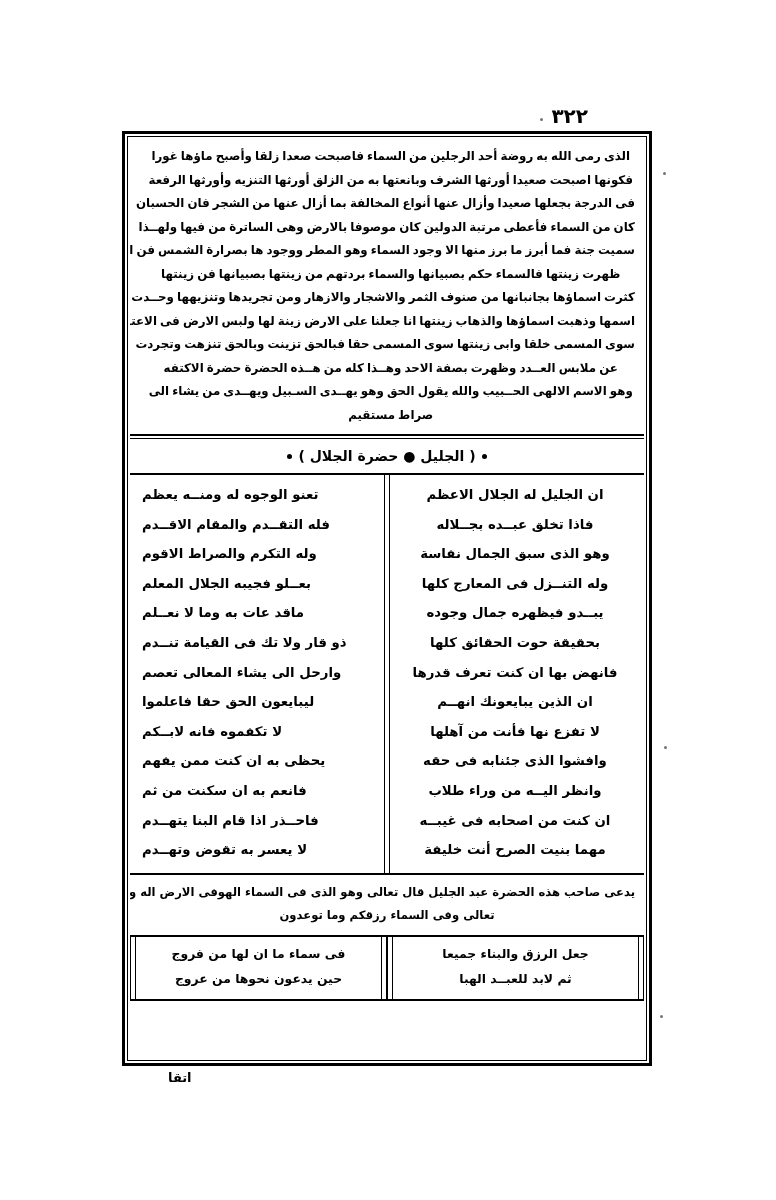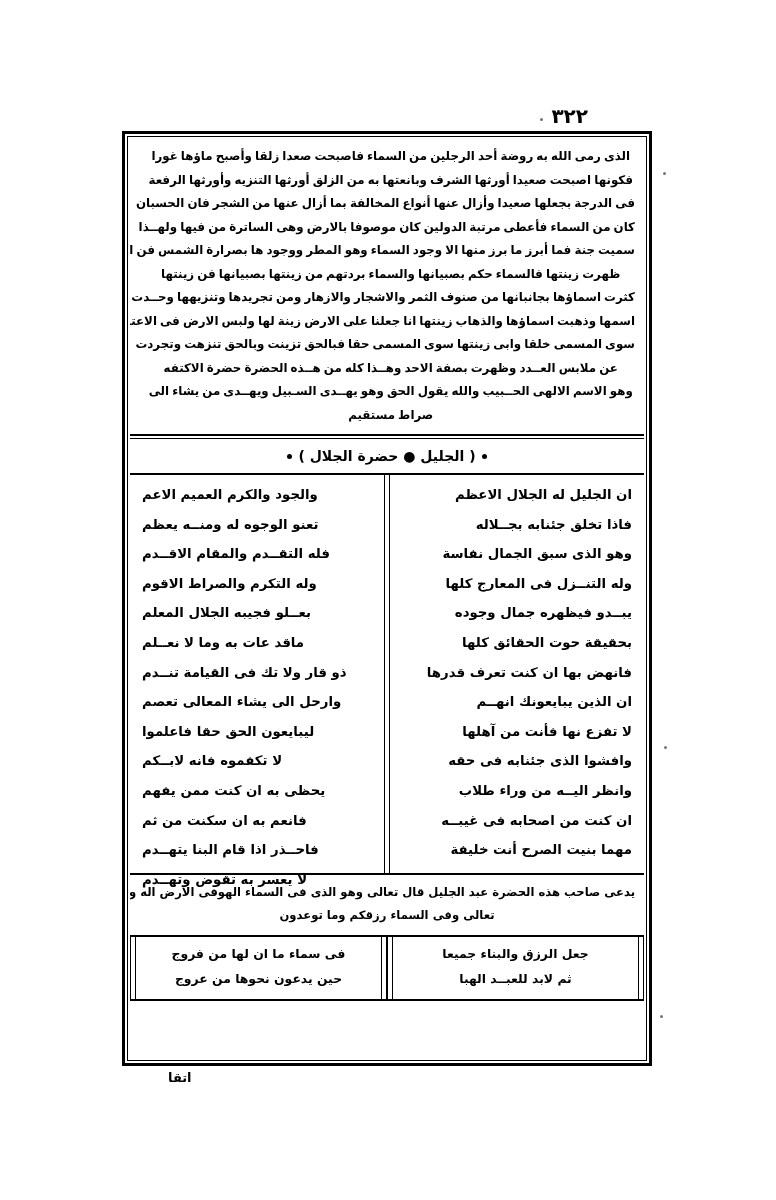--- a/index.html
+++ b/index.html
@@ -151,21 +151,21 @@
   .verse-line {
     display: block;
     font-size: 13.3px;
     line-height: 29.6px;
     font-weight: 600;
     white-space: nowrap;
     direction: rtl;
     text-align: center;
     letter-spacing: -0.2px;
   }
-  .verse-col.right .verse-line { text-align: right; }
+  .verse-col.right .verse-line { }
   .verse-col.left  .verse-line { text-align: left;  }
 
   
   .prose-mid {
     border-top: 2.5px solid #000;
     padding: 6px 9px 6px 9px;
     font-size: 11.6px;
     line-height: 23px;
     font-weight: 600;
     direction: rtl;
@@ -257,38 +257,37 @@
       <div class="rule-double"></div>
 
       <div class="heading-band">
         <span class="dot"></span><span class="txt">( الجليل ● حضرة الجلال )</span><span class="dot"></span>
       </div>
 
       <div class="verse-table">
 
         <div class="verse-col right">
           <span class="verse-line">ان الجليل له الجلال الاعظم</span>
-          <span class="verse-line">فاذا تخلق جئنابه بجــلاله</span>
+          <span class="verse-line">فاذا تخلق عبــده بجــلاله</span>
           <span class="verse-line">وهو الذى سبق الجمال نفاسة</span>
           <span class="verse-line">وله التنــزل فى المعارج كلها</span>
           <span class="verse-line">يبــدو فيظهره جمال وجوده</span>
           <span class="verse-line">بحقيقة حوت الحقائق كلها</span>
           <span class="verse-line">فانهض بها ان كنت تعرف قدرها</span>
           <span class="verse-line">ان الذين يبايعونك انهــم</span>
           <span class="verse-line">لا تفزع نها فأنت من آهلها</span>
           <span class="verse-line">وافشوا الذى جئنابه فى حقه</span>
           <span class="verse-line">وانظر اليــه من وراء طلاب</span>
           <span class="verse-line">ان كنت من اصحابه فى غيبــه</span>
           <span class="verse-line">مهما بنيت الصرح أنت خليفة</span>
         </div>
 
         <div class="verse-divider"></div>
 
         <div class="verse-col left">
-          <span class="verse-line">والجود والكرم العميم الاعم</span>
           <span class="verse-line">تعنو الوجوه له ومنــه يعظم</span>
           <span class="verse-line">فله التقــدم والمقام الاقــدم</span>
           <span class="verse-line">وله التكرم والصراط الاقوم</span>
           <span class="verse-line">بعــلو فجيبه الجلال المعلم</span>
           <span class="verse-line">ماقد عات به وما لا نعــلم</span>
           <span class="verse-line">ذو قار ولا تك فى القيامة تنــدم</span>
           <span class="verse-line">وارحل الى يشاء المعالى تعصم</span>
           <span class="verse-line">ليبايعون الحق حقا فاعلموا</span>
           <span class="verse-line">لا تكفموه فانه لابــكم</span>
           <span class="verse-line">يحظى به ان كنت ممن يفهم</span>

